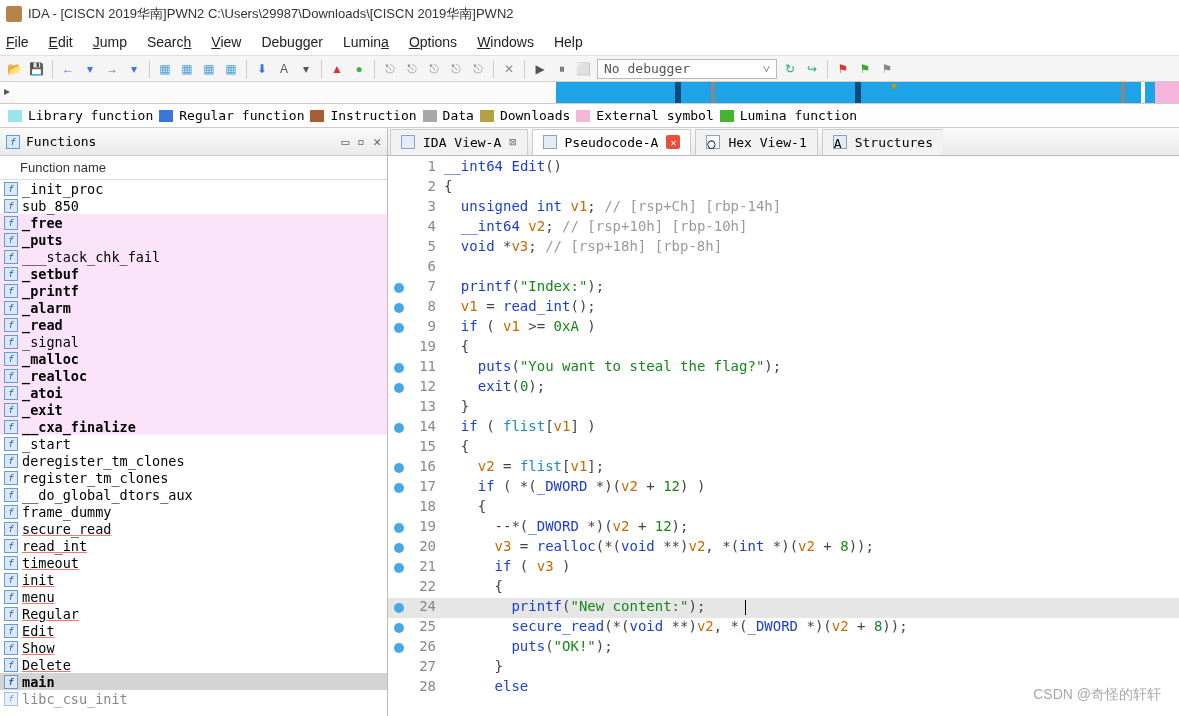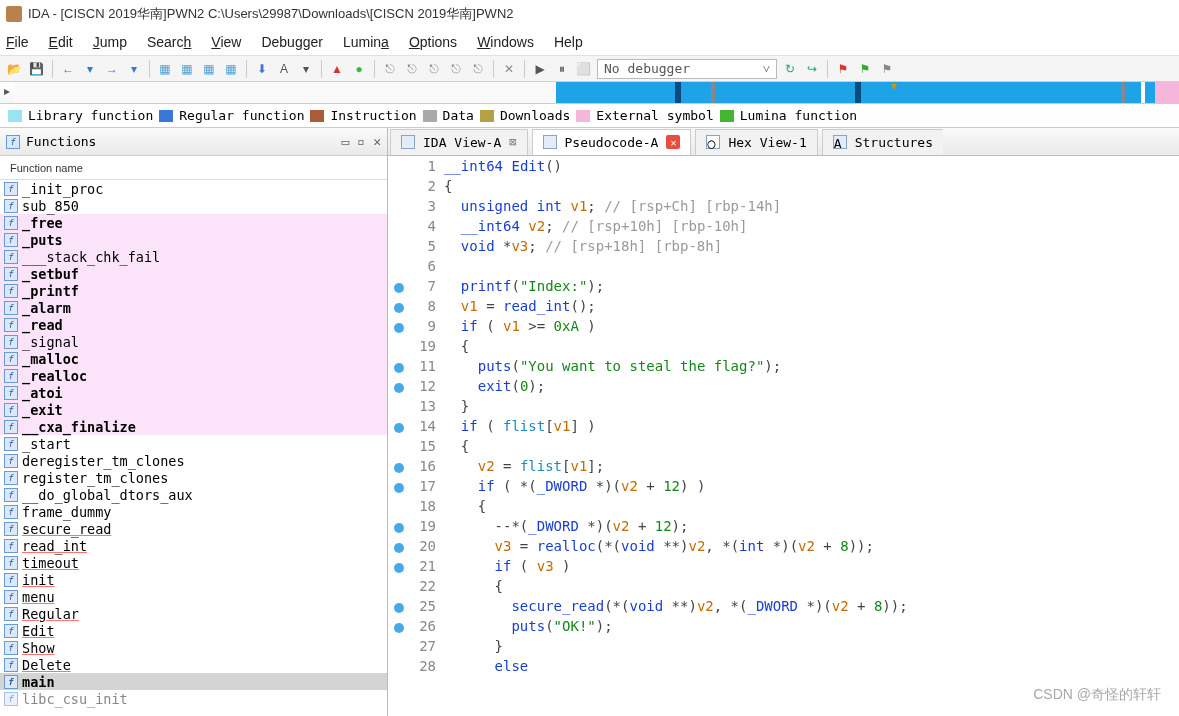--- a/index.html
+++ b/index.html
@@ -13,21 +13,21 @@
 .tb-sep { width: 1px; height: 18px; background: #ccc; margin: 0 2px; }
 .debugger-combo { background: #fff; border: 1px solid #bbb; height: 20px; padding: 0 6px; font-family: Consolas, monospace; font-size: 13px; color: #555; width: 180px; display: flex; align-items: center; justify-content: space-between; }
 .navbar { height: 22px; display: flex; background: linear-gradient(#fff,#f5f5f5); border-bottom: 1px solid #ccc; }
 .navbar-chunk { height: 100%; }
 .legend { background: #fefefe; height: 24px; display: flex; align-items: center; padding: 0 8px; gap: 6px; font-family: Consolas, monospace; font-size: 13px; border-bottom: 1px solid #ccc; }
 .swatch { width: 14px; height: 12px; }
 .main { flex: 1; display: flex; min-height: 0; }
 .panel-left { width: 388px; display: flex; flex-direction: column; border-right: 1px solid #bbb; background: #fff; }
 .panel-head { height: 28px; background: linear-gradient(#fafafa,#eaeaea); border-bottom: 1px solid #ccc; display: flex; align-items: center; padding: 0 6px; gap: 6px; font-family: Consolas, monospace; font-size: 13px; justify-content: space-between; }
 .panel-head .icons { display: flex; gap: 8px; color: #666; }
-.fn-head { height: 24px; display: flex; align-items: center; padding: 0 10px; font-size: 11px; border-bottom: 1px solid #ddd; color: #333; background: #fff; }
+.fn-head { height: 24px; display: flex; align-items: center; padding: 0 20px; font-size: 13px; border-bottom: 1px solid #ddd; color: #333; background: #fff; }
 .fn-list { flex: 1; overflow: hidden; font-family: Consolas, monospace; font-size: 13.5px; }
 .fn-row { display: flex; align-items: center; height: 17px; padding: 0 4px; gap: 4px; }
 .fn-icon { width: 14px; height: 14px; background: #d9e8fc; border: 1px solid #6b99d1; color: #2b5fa3; font-size: 9px; display: flex; align-items: center; justify-content: center; font-style: italic; }
 .fn-row.hl { background: #fbe4fa; }
 .fn-row.sel { background: #d4d4d4; font-weight: bold; }
 .fn-row .underline { text-decoration: underline; text-decoration-color: rgba(255,0,0,.55); }
 .panel-right { flex: 1; display: flex; flex-direction: column; min-width: 0; }
 .tabbar { height: 28px; display: flex; align-items: center; background: linear-gradient(#fafafa,#eaeaea); border-bottom: 1px solid #bbb; gap: 4px; padding: 0 2px; font-family: Consolas, monospace; font-size: 13px; }
 .tab { height: 26px; display: flex; align-items: center; gap: 8px; padding: 0 10px; border: 1px solid #ccc; border-bottom: none; background: #f2f2f2; }
 .tab.active { background: #fff; }
@@ -442,20 +442,27 @@
             <span class="dot"></span>
           </span>
           <span class="ln-col">21</span>
           <span class="code-col">      <span class="kw">if</span> ( <span class="var">v3</span> )</span>
         </div>
         <div class="code-line">
           <span class="dot-col"></span>
           <span class="ln-col">22</span>
           <span class="code-col">      {</span>
         </div>
+        <div class="code-line cur">
+          <span class="dot-col">
+            <span class="dot"></span>
+          </span>
+          <span class="ln-col">24</span>
+          <span class="code-col">        <span class="fn">printf</span>(<span class="str">"New content:"</span>);<span class="cursor"></span></span>
+        </div>
         <div class="code-line">
           <span class="dot-col">
             <span class="dot"></span>
           </span>
           <span class="ln-col">25</span>
           <span class="code-col">        <span class="fn">secure_read</span>(*(<span class="kw">void</span> **)<span class="var">v2</span>, *(<span class="kw">_DWORD</span> *)(<span class="var">v2</span> + <span class="num">8</span>));</span>
         </div>
         <div class="code-line">
           <span class="dot-col">
             <span class="dot"></span>

